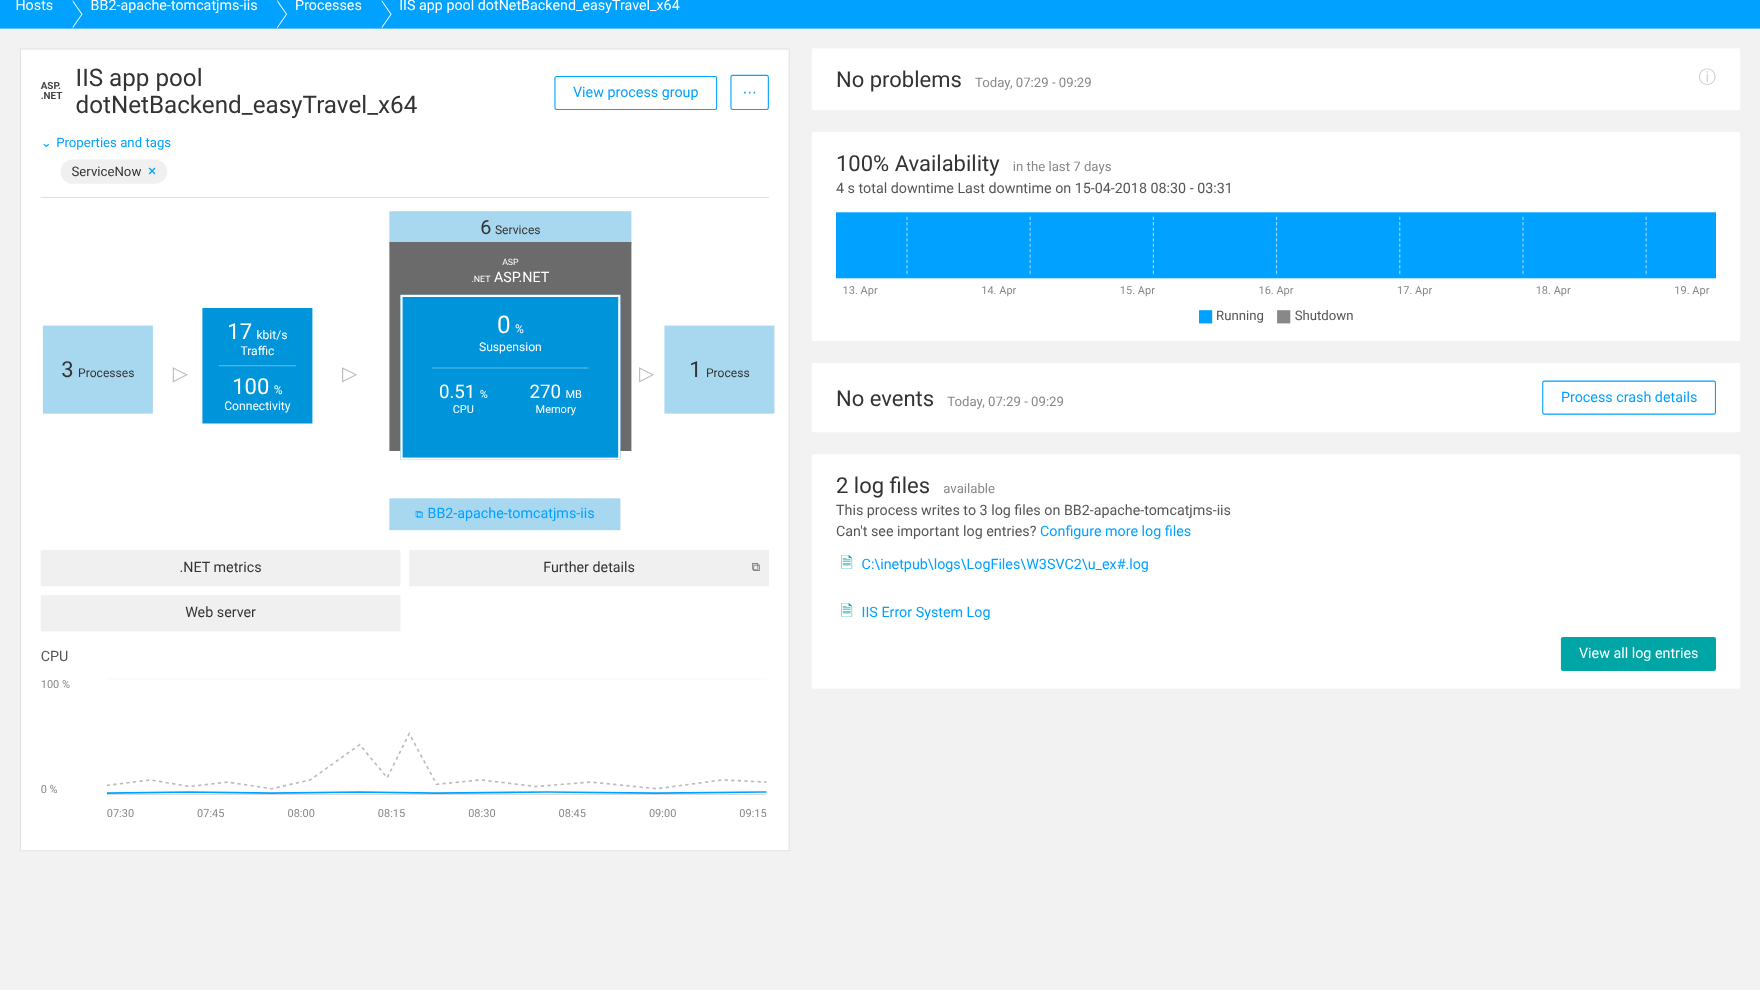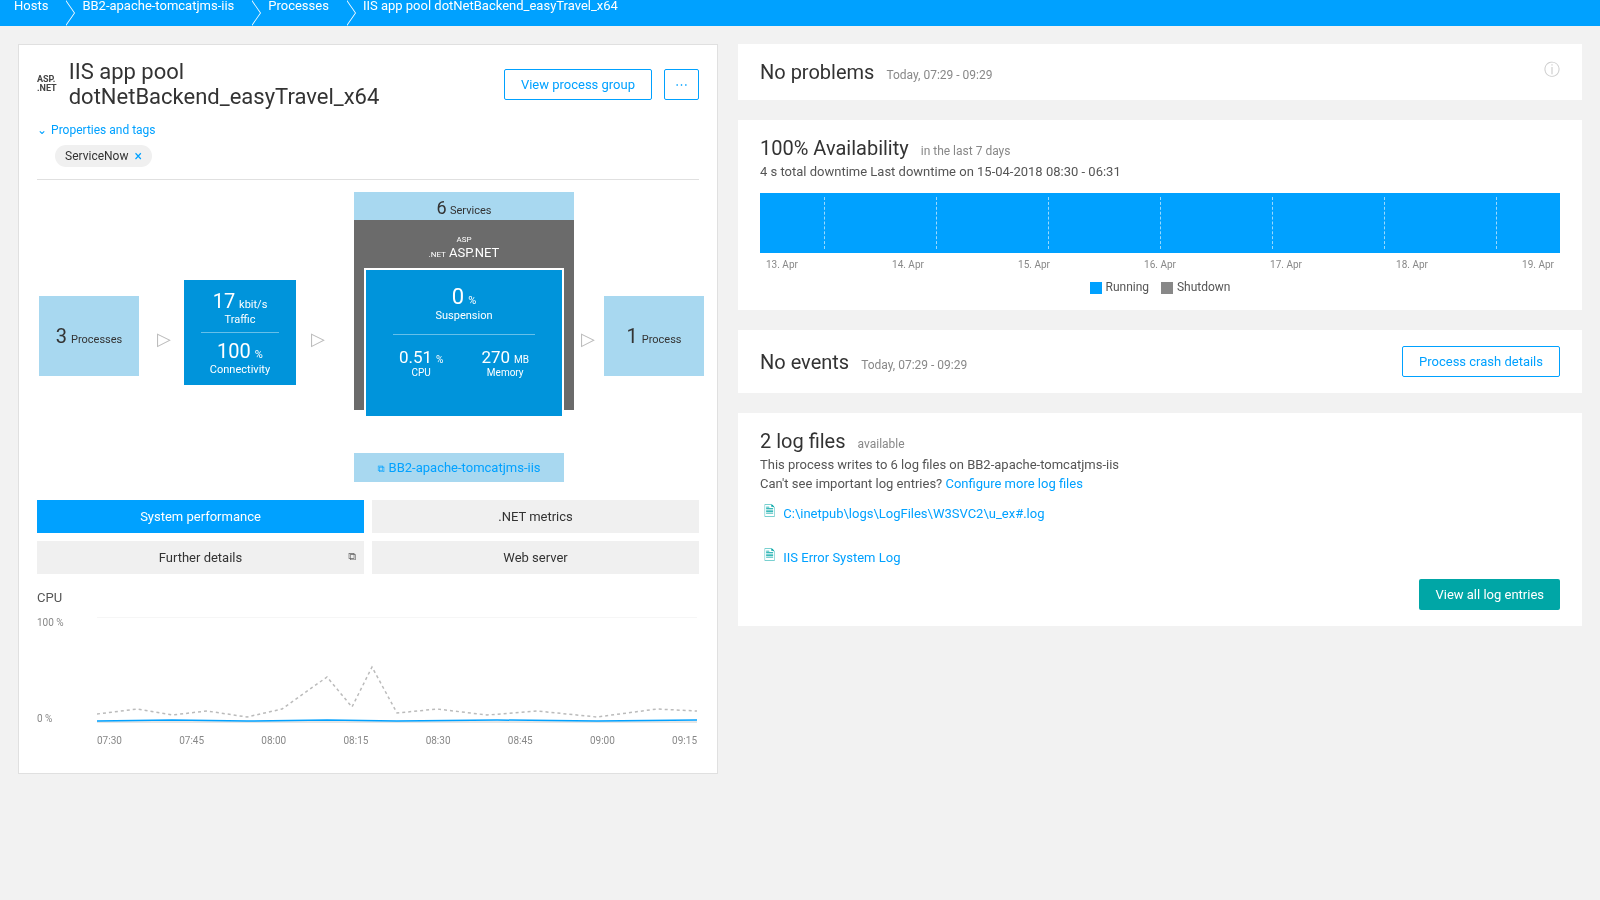--- a/index.html
+++ b/index.html
@@ -23,21 +23,21 @@
 .tag{display:inline-flex;align-items:center;background:#f0f0f0;border-radius:12px;padding:3px 10px;font-size:12px;color:#333;gap:6px}
 .tag-x{color:#00a1ff;cursor:pointer;font-size:14px}
 .divider{height:1px;background:#e0e0e0;margin:12px 18px 0}
 .flow{padding:30px 18px;position:relative;height:320px}
 .services-label{position:absolute;left:335px;top:12px;width:220px;background:#a8d8f0;text-align:center;padding:5px;font-size:13px;color:#333}
 .host-label{position:absolute;left:335px;bottom:18px;width:210px;background:#a8d8f0;text-align:center;padding:7px;font-size:13px;color:#00a1ff;cursor:pointer}
 .host-label .ext{margin-right:4px;font-size:10px}
 .box-small{position:absolute;background:#a8d8f0;width:100px;height:80px;display:flex;flex-direction:column;align-items:center;justify-content:center;color:#333}
 .box-small .big{font-size:20px}
 .box-small .sm{font-size:11px}
-.box-traffic{position:absolute;background:#0094db;width:112px;height:105px;color:#fff;display:flex;flex-direction:column;align-items:center;justify-content:center;text-align:center}
+.box-traffic{position:absolute;background:#0094db;width:100px;height:105px;color:#fff;display:flex;flex-direction:column;align-items:center;justify-content:center;text-align:center}
 .box-traffic .big{font-size:20px}
 .box-traffic .sm{font-size:11px}
 .box-traffic hr{width:70%;border:none;border-top:1px solid rgba(255,255,255,.4);margin:6px 0}
 .chev{position:absolute;color:#bbb;font-size:18px}
 .main-box{position:absolute;left:335px;top:40px;width:220px;height:190px;background:#6b6b6b;padding:10px}
 .main-box-header{color:#fff;font-size:13px;text-align:center;margin-bottom:8px}
 .main-box-inner{background:#0094db;height:150px;border:2px solid #fff;color:#fff;padding:14px;display:flex;flex-direction:column;align-items:center}
 .main-box-inner .zero{font-size:22px}
 .main-box-inner .lbl{font-size:11px}
 .main-box-inner hr{width:85%;border:none;border-top:1px solid rgba(255,255,255,.4);margin:12px 0}
@@ -141,21 +141,20 @@
       <span class="chev" style="left:562px;top:148px">▷</span>
       <div class="box-small" style="left:585px;top:116px">
         <div><span class="big">1</span> <span class="sm">Process</span></div>
       </div>
       <div class="host-label">
         <span class="ext">⧉</span><span>BB2-apache-tomcatjms-iis</span>
       </div>
     </div>
 
     <div class="tabs">
-      <div class="tab active">System performance</div>
       <div class="tab">.NET metrics</div>
       <div class="tab"><span>Further details</span><span class="ext">⧉</span></div>
       <div class="tab">Web server</div>
     </div>
 
     <div class="chart-area">
       <div class="chart-title">CPU</div>
       <div class="chart-wrap">
         <div class="ylabel" style="top:0">100 %</div>
         <div class="ylabel" style="top:96px">0 %</div>
@@ -183,21 +182,21 @@
   <div class="right">
     <div class="r-card">
       <span class="info-icon">ⓘ</span>
       <span class="r-title">No problems</span>
       <span class="r-sub">Today, 07:29 - 09:29</span>
     </div>
 
     <div class="r-card">
       <span class="r-title">100% Availability</span>
       <span class="r-sub">in the last 7 days</span>
-      <div class="r-text">4 s total downtime Last downtime on 15-04-2018 08:30 - 06:31</div>
+      <div class="r-text">4 s total downtime Last downtime on 15-04-2018 08:30 - 03:31</div>
       <div class="avail-bar">
         <div class="avail-tick" style="left:8%"></div>
           <div class="avail-tick" style="left:22%"></div>
           <div class="avail-tick" style="left:36%"></div>
           <div class="avail-tick" style="left:50%"></div>
           <div class="avail-tick" style="left:64%"></div>
           <div class="avail-tick" style="left:78%"></div>
           <div class="avail-tick" style="left:92%"></div>
       </div>
       <div class="avail-x">
@@ -222,21 +221,21 @@
           <span class="r-title">No events</span>
           <span class="r-sub">Today, 07:29 - 09:29</span>
         </div>
         <button class="btn-outline">Process crash details</button>
       </div>
     </div>
 
     <div class="r-card">
       <span class="r-title">2 log files</span>
       <span class="r-sub">available</span>
-      <div class="r-text">This process writes to 6 log files on BB2-apache-tomcatjms-iis</div>
+      <div class="r-text">This process writes to 3 log files on BB2-apache-tomcatjms-iis</div>
       <div class="r-text"><span>Can't see important log entries? </span><span class="link">Configure more log files</span></div>
       <div class="log-item">
         <span class="log-icon">🗎</span>
         <span class="link">C:\inetpub\logs\LogFiles\W3SVC2\u_ex#.log</span>
       </div>
       <div class="log-item">
         <span class="log-icon">🗎</span>
         <span class="link">IIS Error System Log</span>
       </div>
       <button class="btn-teal-sm">View all log entries</button>

